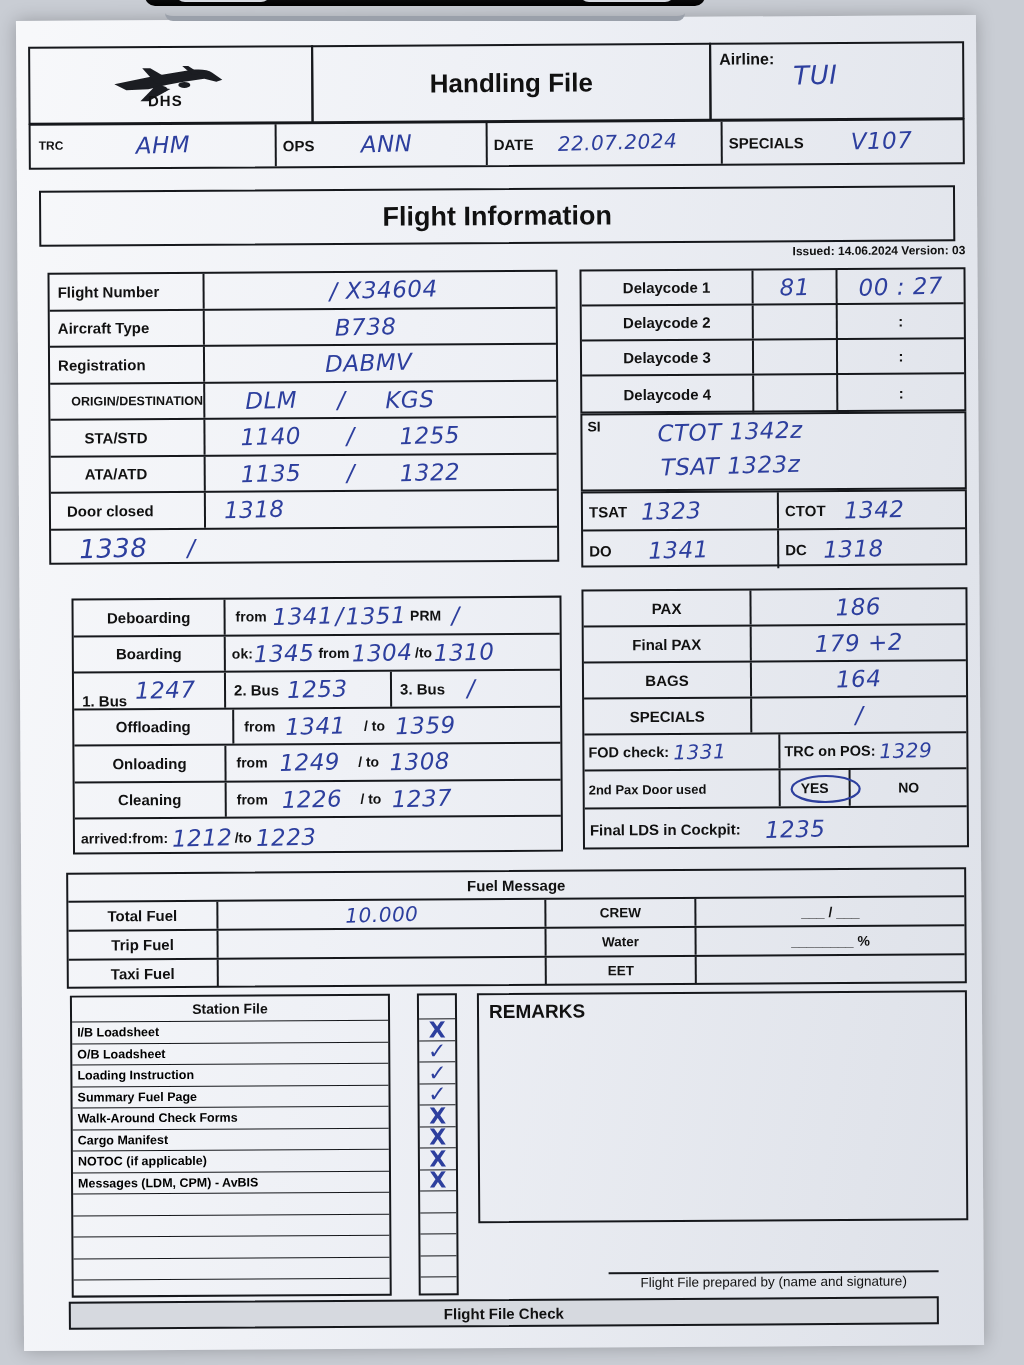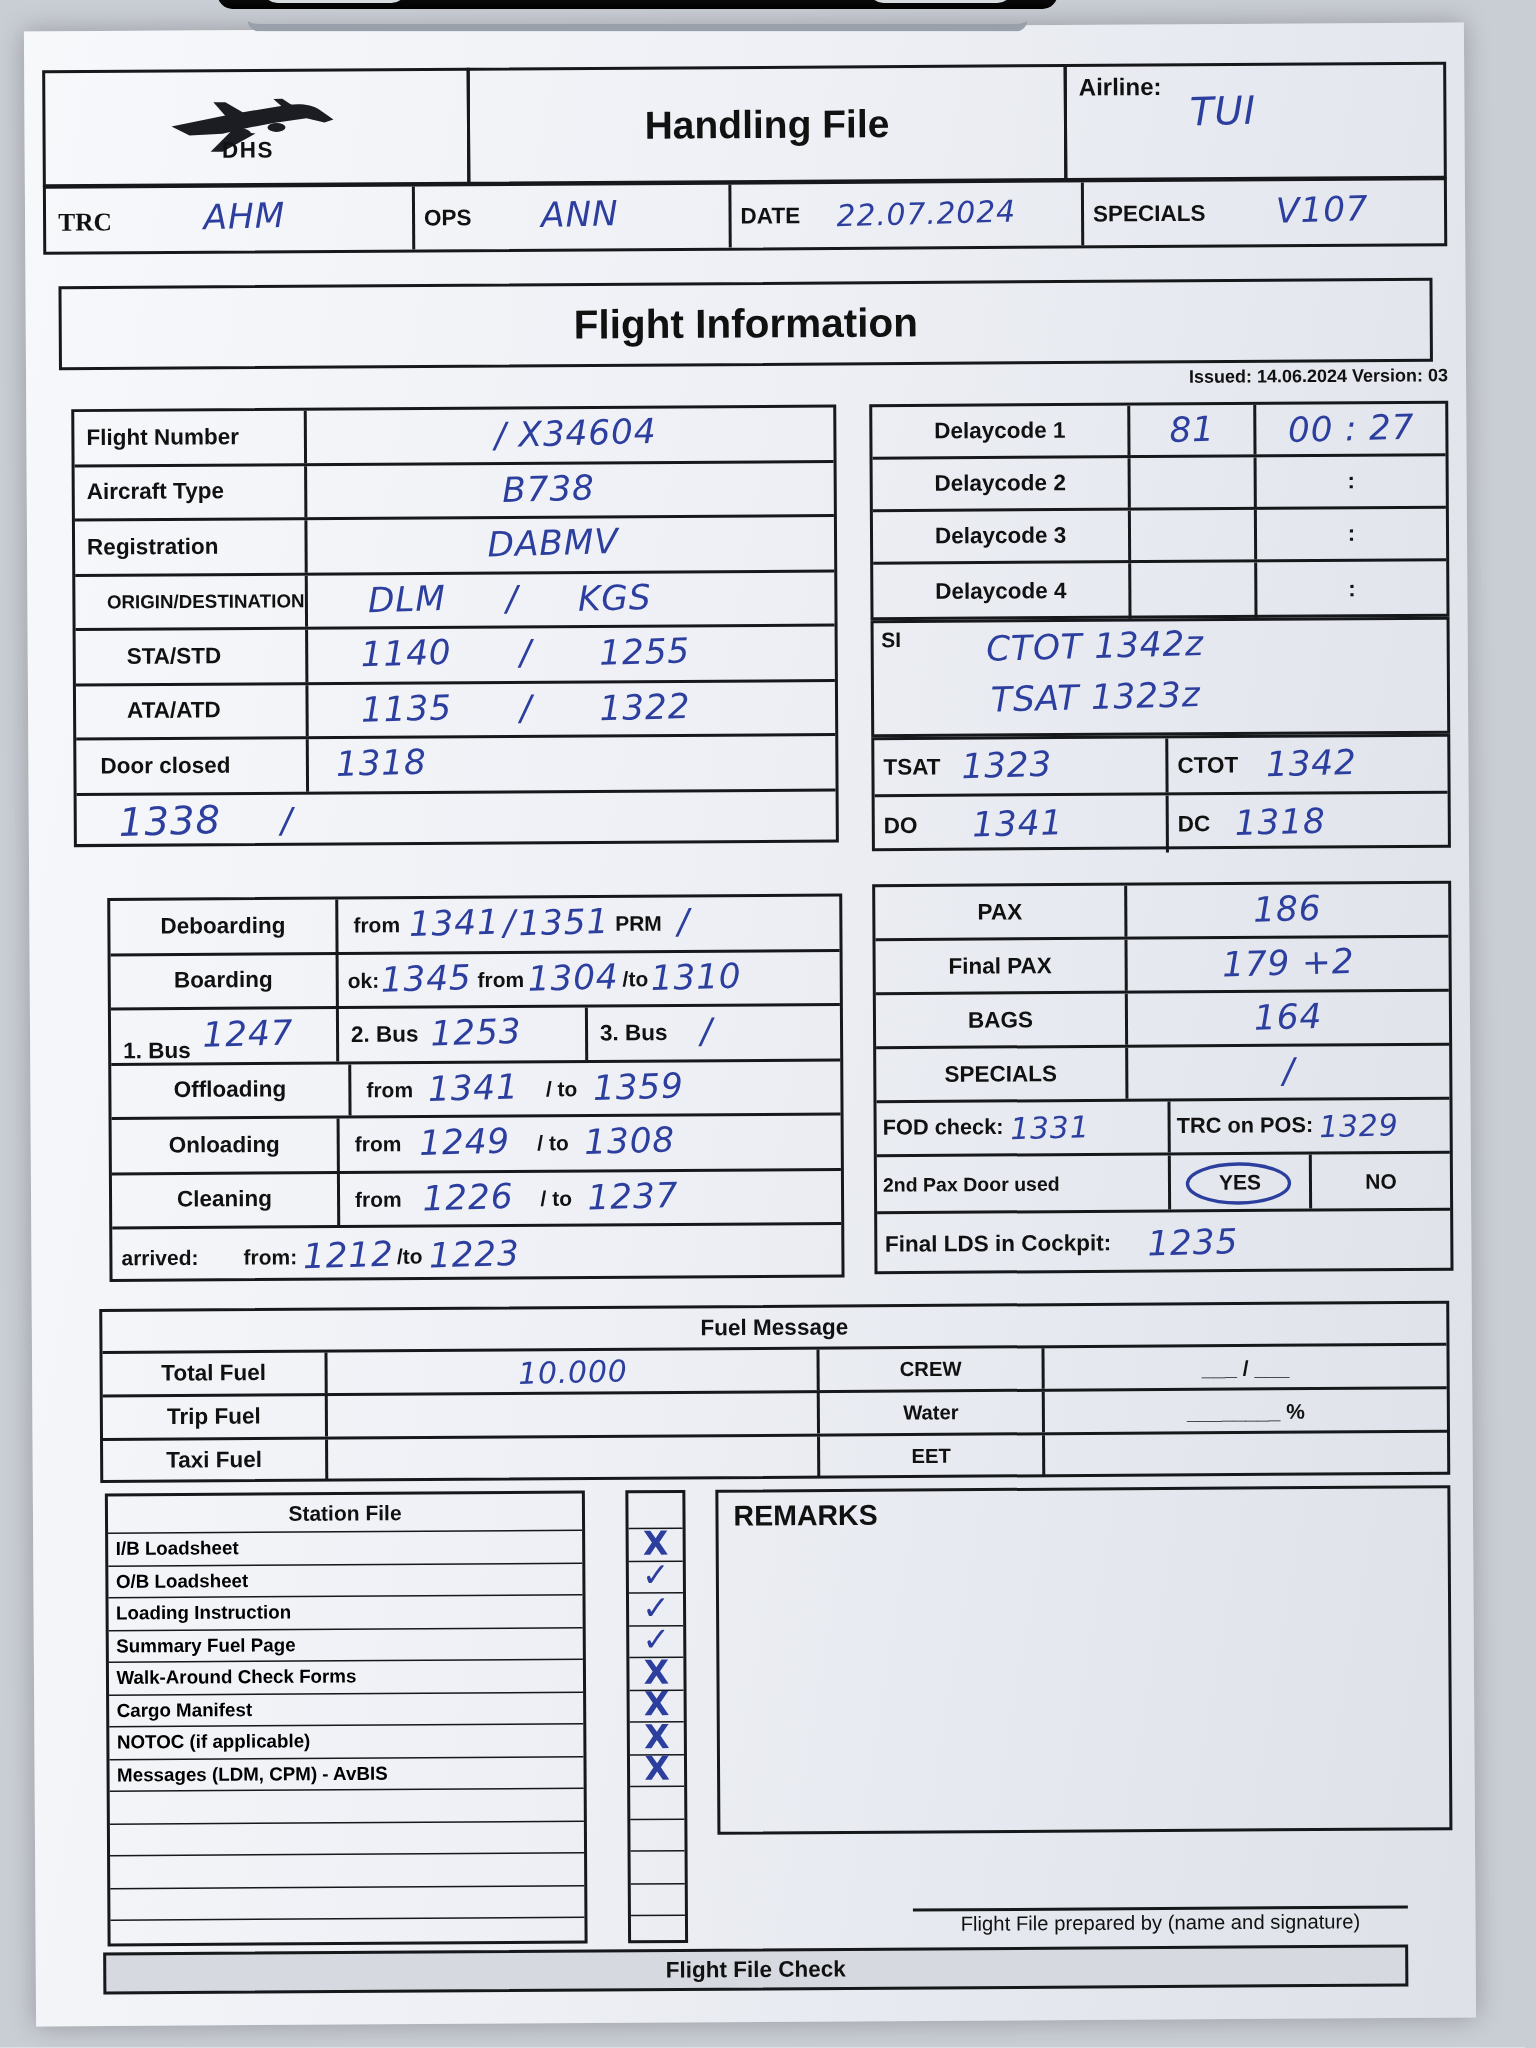--- a/index.html
+++ b/index.html
@@ -115,21 +115,21 @@
 
   <div class="box" id="hdr-airline">
     <div class="lbl" style="position:absolute;left:8px;top:6px;font-size:16px;">Airline:</div>
     <div class="hw lg" style="position:absolute;left:82px;top:16px;">TUI</div>
   </div>
 
   <div class="box" id="row2">
     <div class="v-sep" style="left:244px;"></div>
     <div class="v-sep" style="left:455px;"></div>
     <div class="v-sep" style="left:690px;"></div>
-    <div class="lbl" style="position:absolute;left:8px;top:13px;font-size:17px;font-family:Liberation Serif, serif;">TRC</div>
+    <div class="lbl" style="position:absolute;left:8px;top:13px;font-size:12px;">TRC</div>
     <div class="hw" style="position:absolute;left:105px;top:7px;">AHM</div>
     <div class="lbl" style="position:absolute;left:252px;top:13px;font-size:15px;">OPS</div>
     <div class="hw" style="position:absolute;left:330px;top:7px;">ANN</div>
     <div class="lbl" style="position:absolute;left:463px;top:13px;font-size:15px;">DATE</div>
     <div class="hw sm" style="position:absolute;left:527px;top:8px;">22.07.2024</div>
     <div class="lbl" style="position:absolute;left:698px;top:13px;font-size:15px;">SPECIALS</div>
     <div class="hw" style="position:absolute;left:820px;top:7px;">V107</div>
   </div>
 
   <div class="box center" id="fi-title">
@@ -329,21 +329,21 @@
         <span class="lbl" style="font-size:14px;">from</span>
         <span class="hw" style="margin-left:14px;">1226</span>
         <span class="lbl" style="font-size:14px;margin-left:18px;">/ to</span>
         <span class="hw" style="margin-left:10px;">1237</span>
       </div>
     </div>
 
     <div class="trow" style="height:37px;">
       <div class="tc" style="flex:1;padding-left:6px;">
         <span class="lbl" style="font-size:14px;">arrived:</span>
-        <span class="lbl" style="font-size:14px;margin-left:30px;">from:</span>
+        <span class="lbl" style="font-size:14px;">from:</span>
         <span class="hw" style="margin-left:4px;">1212</span>
         <span class="lbl" style="font-size:14px;margin-left:2px;">/to</span>
         <span class="hw" style="margin-left:4px;">1223</span>
       </div>
     </div>
   </div>
 
   <div class="tbl" style="left:562px;top:572px;width:386px;height:260px;">
     <div class="trow" style="height:36px;">
       <div class="tc b lbl center" style="width:168px;font-size:15px;">PAX</div>
@@ -374,21 +374,21 @@
         <span class="lbl" style="font-size:14.5px;">FOD check:</span>
         <span class="hw sm" style="margin-left:4px;">1331</span>
       </div>
       <div class="tc" style="flex:1;padding-left:4px;">
         <span class="lbl" style="font-size:14.5px;">TRC on POS:</span>
         <span class="hw sm" style="margin-left:4px;">1329</span>
       </div>
     </div>
     <div class="trow" style="height:38px;">
       <div class="tc b lbl" style="width:196px;padding-left:4px;font-size:13px;">2nd Pax Door used</div>
-      <div class="tc b center" style="width:94px;position:relative;">
+      <div class="tc b center" style="width:70px;position:relative;">
         <span class="lbl" style="font-size:14px;">YES</span>
         <svg style="position:absolute;left:6px;top:3px;" width="78" height="32">
           <ellipse cx="39" cy="16" rx="34" ry="13" fill="none" stroke="#2d3f9e" stroke-width="2.2"></ellipse>
         </svg>
       </div>
       <div class="tc center" style="flex:1;">
         <span class="lbl" style="font-size:14px;">NO</span>
       </div>
     </div>
     <div class="trow" style="height:41px;">

